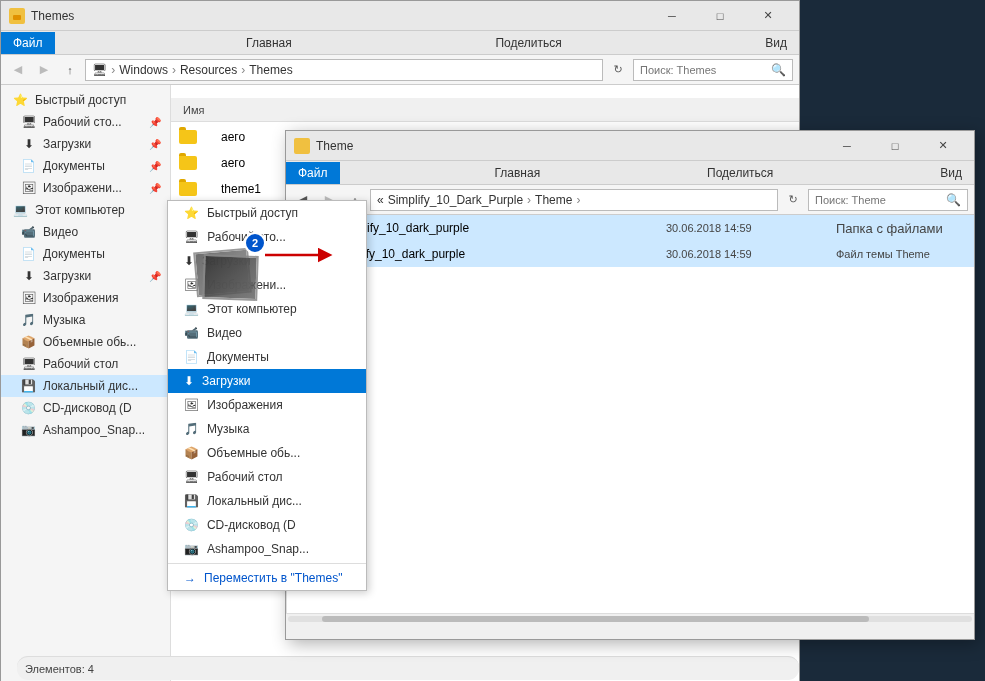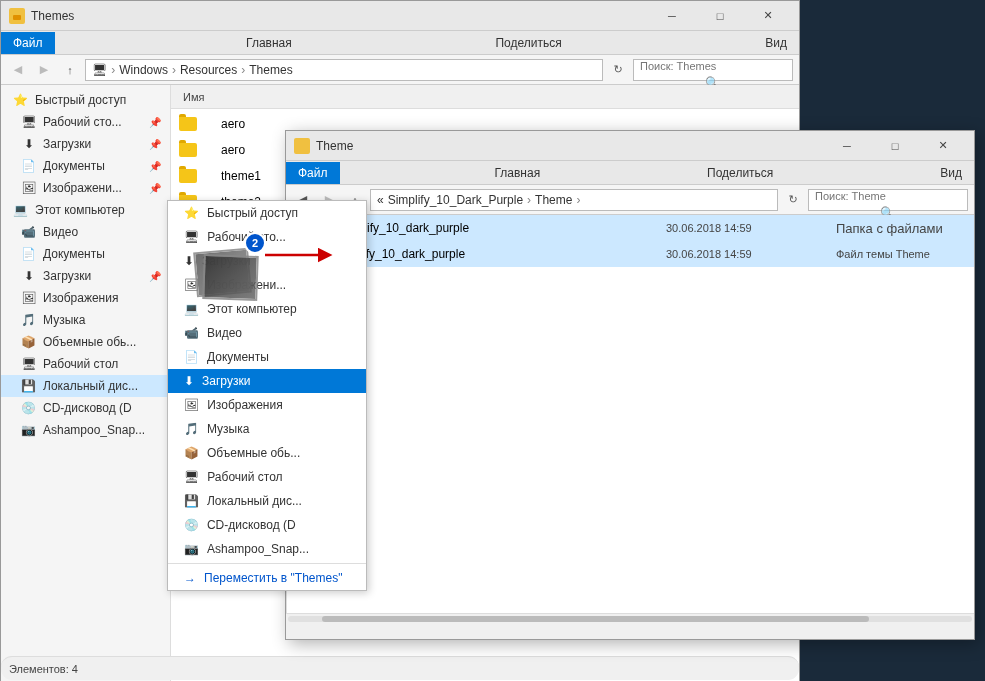--- a/index.html
+++ b/index.html
@@ -130,21 +130,20 @@
 
     .search-box {
       width: 160px;
       height: 22px;
       background: white;
       border: 1px solid #bbb;
       display: flex;
       align-items: center;
       padding: 0 6px;
       gap: 4px;
-      flex-direction: column;
     }
 
     .search-box input {
       flex: 1;
       border: none;
       outline: none;
       font-size: 11px;
       color: #999;
       background: transparent;
     }
@@ -204,20 +203,21 @@
       position: relative;
     }
 
     .column-headers {
       display: flex;
       height: 24px;
       background: #f0f0f0;
       border-bottom: 1px solid #ddd;
       align-items: center;
       padding: 0 8px;
+      margin-top: 13px;
     }
 
     .col-header {
       font-size: 11px;
       color: #444;
       padding: 0 4px;
     }
 
     .col-name { flex: 1; }
 
@@ -591,21 +591,21 @@
           <span style="padding-left:4px;">theme1</span>
         </div>
         <div class="file-row">
           <span class="folder-yellow"></span>
           <span style="padding-left:4px;">theme2</span>
         </div>
       </div>
     </div>
   </div>
 
-  <div class="status-bar" style="position:absolute;bottom:0;left:0;right:0;border-radius:11px;">
+  <div class="status-bar" style="position:absolute;bottom:0;left:16px;right:0;border-radius:11px;">
     <span>Элементов: 4</span>
   </div>
 </div>
 
 <div class="context-menu" style="top: 200px; left: 167px; width: 200px;">
   <div class="context-menu-item">
     <span>⭐</span>
     <span>Быстрый доступ</span>
   </div>
   <div class="context-menu-item">

